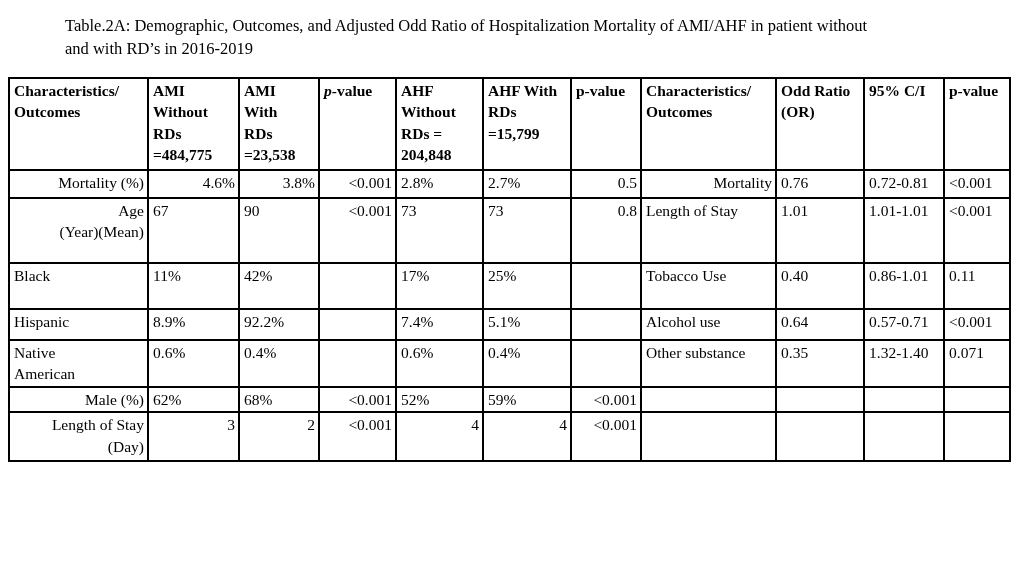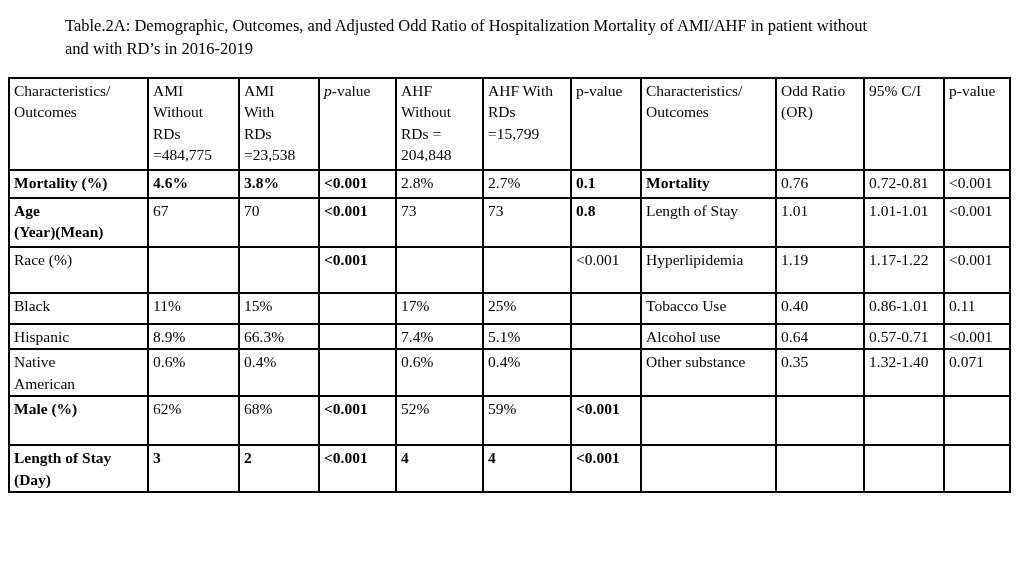--- a/index.html
+++ b/index.html
@@ -33,25 +33,25 @@
     border: 2px solid #000000;
     vertical-align: top;
     text-align: left;
     padding: 1px 3px 1px 4px;
     font-size: 15.5px;
     line-height: 1.38;
     white-space: pre-line;
     overflow: hidden;
     font-weight: normal;
   }
-  th { font-weight: normal; margin-top: 46px; }
-  td.b { font-weight: bold; }
+  th { font-weight: bold; margin-top: 46px; }
+  td.b { font-weight: normal; text-align: right; }
   thead tr { height: 92px; }
   tbody tr:nth-child(1)  { height: 28px; }
-  tbody tr:nth-child(2)  { height: 49px; }
+  tbody tr:nth-child(2)  { height: 65px; }
   tbody tr:nth-child(3)  { height: 46px; }
   tbody tr:nth-child(4)  { height: 31px; }
   tbody tr:nth-child(5)  { height: 16px; margin-top: 32px; }
   tbody tr:nth-child(6)  { height: 19px; }
   tbody tr:nth-child(7)  { height: 49px; }
   tbody tr:nth-child(8)  { height: 31px; }
   tbody tr:nth-child(9)  { height: 27px; }
   tbody tr:nth-child(10) { height: 50px; }
 </style>
 </head>
@@ -104,70 +104,57 @@
       </tr>
   </thead>
   <tbody>
       <tr>
         <td class="b">Mortality (%)</td>
         <td class="b">4.6%</td>
         <td class="b">3.8%</td>
         <td class="b">&lt;0.001</td>
         <td>2.8%</td>
         <td>2.7%</td>
-        <td class="b">0.1</td>
+        <td class="b">0.5</td>
         <td class="b">Mortality</td>
         <td>0.76</td>
         <td>0.72-0.81</td>
         <td>&lt;0.001</td>
       </tr>
       <tr>
         <td class="b">Age
 (Year)(Mean)</td>
         <td>67</td>
-        <td>70</td>
+        <td>90</td>
         <td class="b">&lt;0.001</td>
         <td>73</td>
         <td>73</td>
         <td class="b">0.8</td>
         <td>Length of Stay</td>
         <td>1.01</td>
         <td>1.01-1.01</td>
         <td>&lt;0.001</td>
       </tr>
       <tr>
-        <td>Race (%)</td>
-        <td></td>
-        <td></td>
-        <td class="b">&lt;0.001</td>
-        <td></td>
-        <td></td>
-        <td>&lt;0.001</td>
-        <td>Hyperlipidemia</td>
-        <td>1.19</td>
-        <td>1.17-1.22</td>
-        <td>&lt;0.001</td>
-      </tr>
-      <tr>
         <td>Black</td>
         <td>11%</td>
-        <td>15%</td>
+        <td>42%</td>
         <td></td>
         <td>17%</td>
         <td>25%</td>
         <td></td>
         <td>Tobacco Use</td>
         <td>0.40</td>
         <td>0.86-1.01</td>
         <td>0.11</td>
       </tr>
       <tr>
         <td>Hispanic</td>
         <td>8.9%</td>
-        <td>66.3%</td>
+        <td>92.2%</td>
         <td></td>
         <td>7.4%</td>
         <td>5.1%</td>
         <td></td>
         <td>Alcohol use</td>
         <td>0.64</td>
         <td>0.57-0.71</td>
         <td>&lt;0.001</td>
       </tr>
       <tr>

